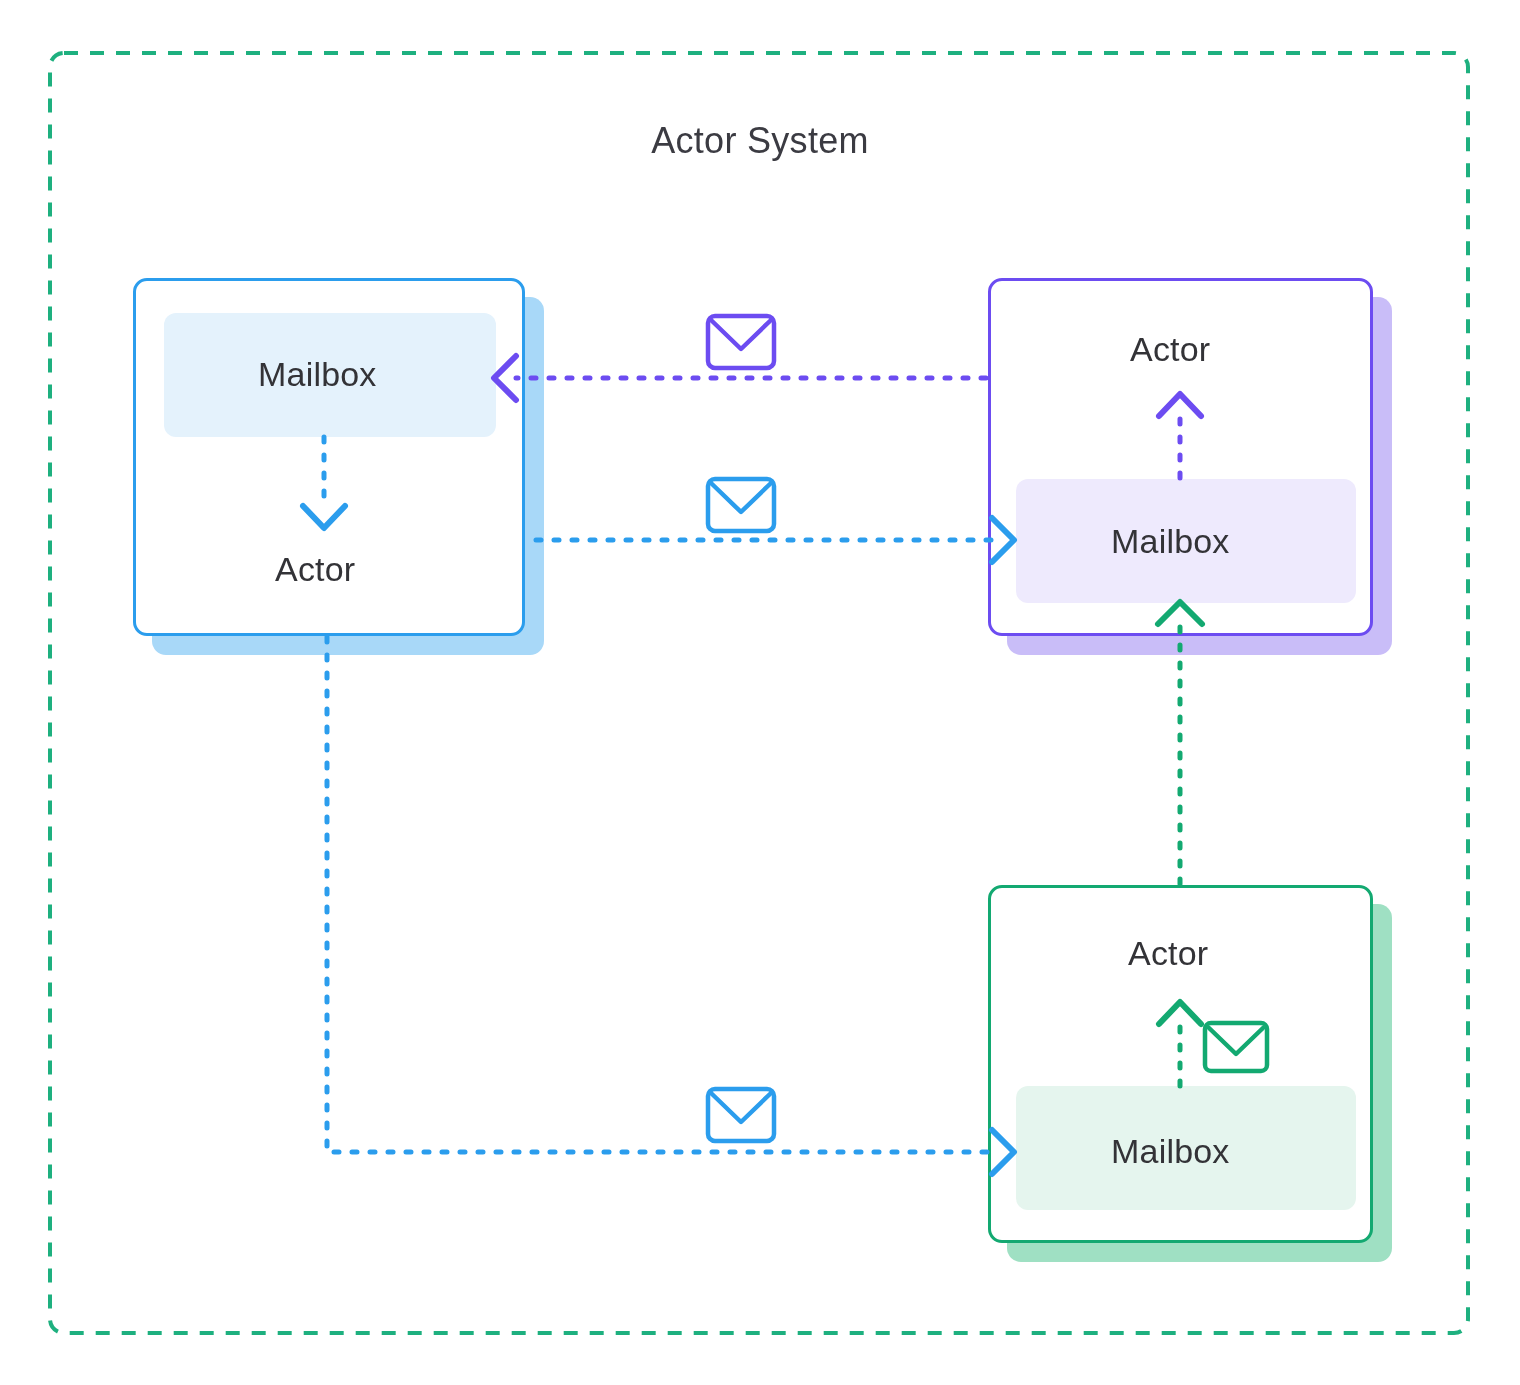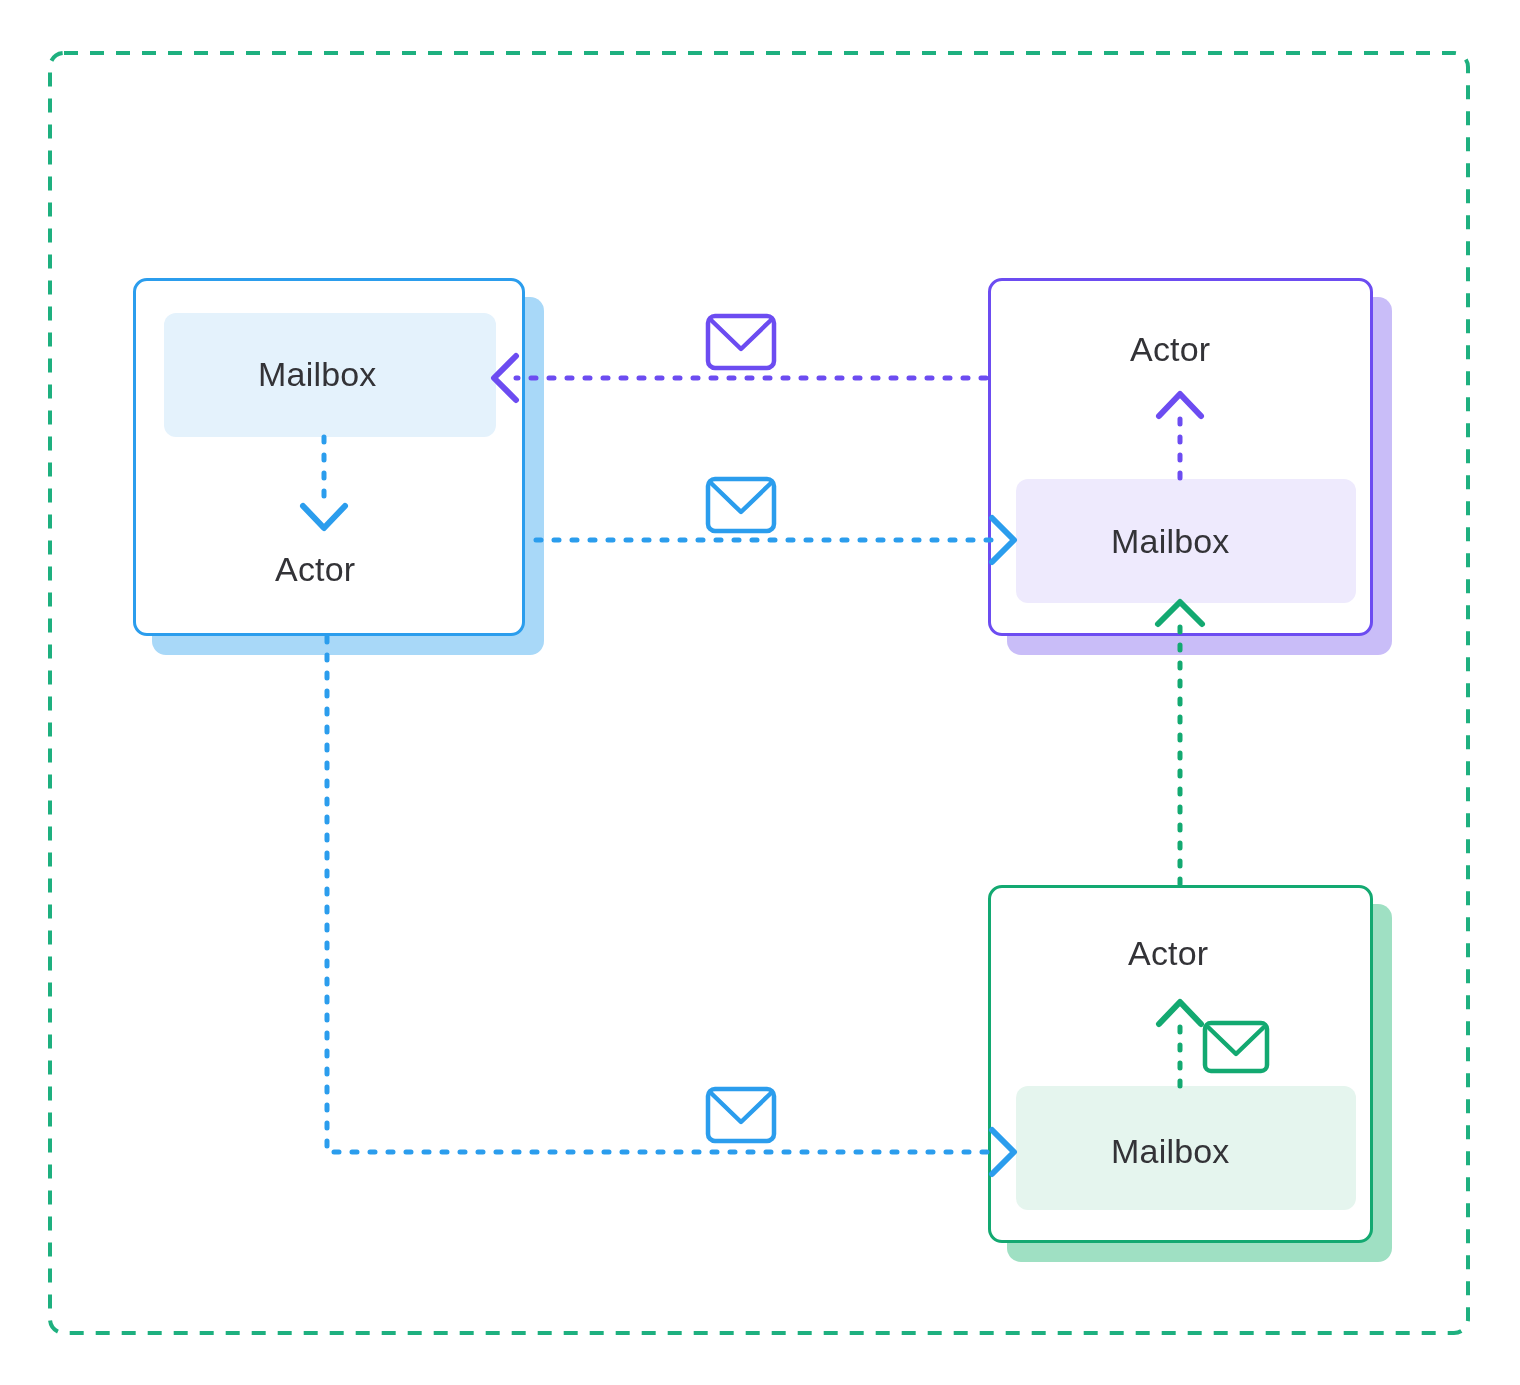--- a/index.html
+++ b/index.html
@@ -157,20 +157,21 @@
       <polyline points="4,5 33,33 62,5" fill="none" stroke="#2b9ded" stroke-width="4.5" stroke-linecap="round" stroke-linejoin="round"></polyline>
     </g>
 
     <g transform="translate(1205,1023)">
       <rect x="0" y="0" width="62" height="48" rx="6" ry="6" fill="#ffffff" stroke="#13a971" stroke-width="4.5"></rect>
       <polyline points="4,5 31,31 58,5" fill="none" stroke="#13a971" stroke-width="4.5" stroke-linecap="round" stroke-linejoin="round"></polyline>
     </g>
 
   </svg>
 
+  <div id="system-title">Actor System</div>
 
   <div class="node-label" id="blue-mailbox-label">Mailbox</div>
   <div class="node-label" id="blue-actor-label">Actor</div>
 
   <div class="node-label" id="purple-actor-label">Actor</div>
   <div class="node-label" id="purple-mailbox-label">Mailbox</div>
 
   <div class="node-label" id="green-actor-label">Actor</div>
   <div class="node-label" id="green-mailbox-label">Mailbox</div>
 

